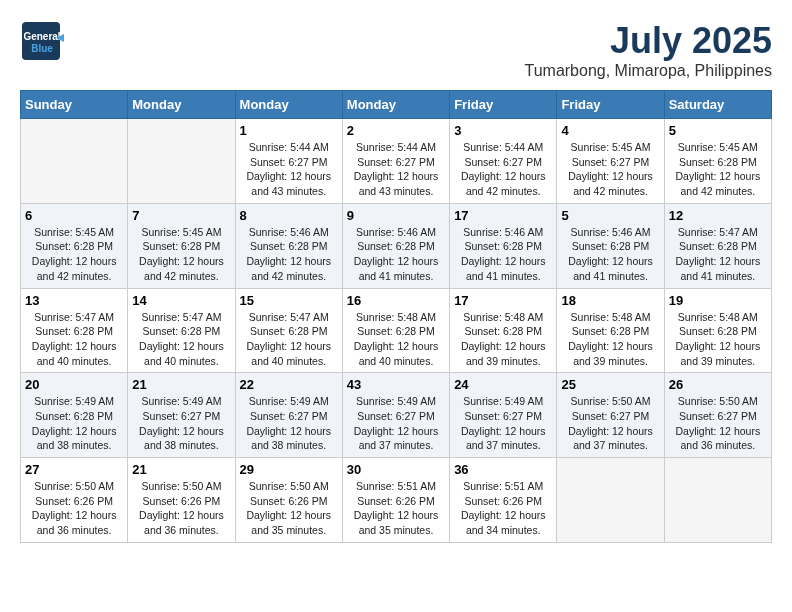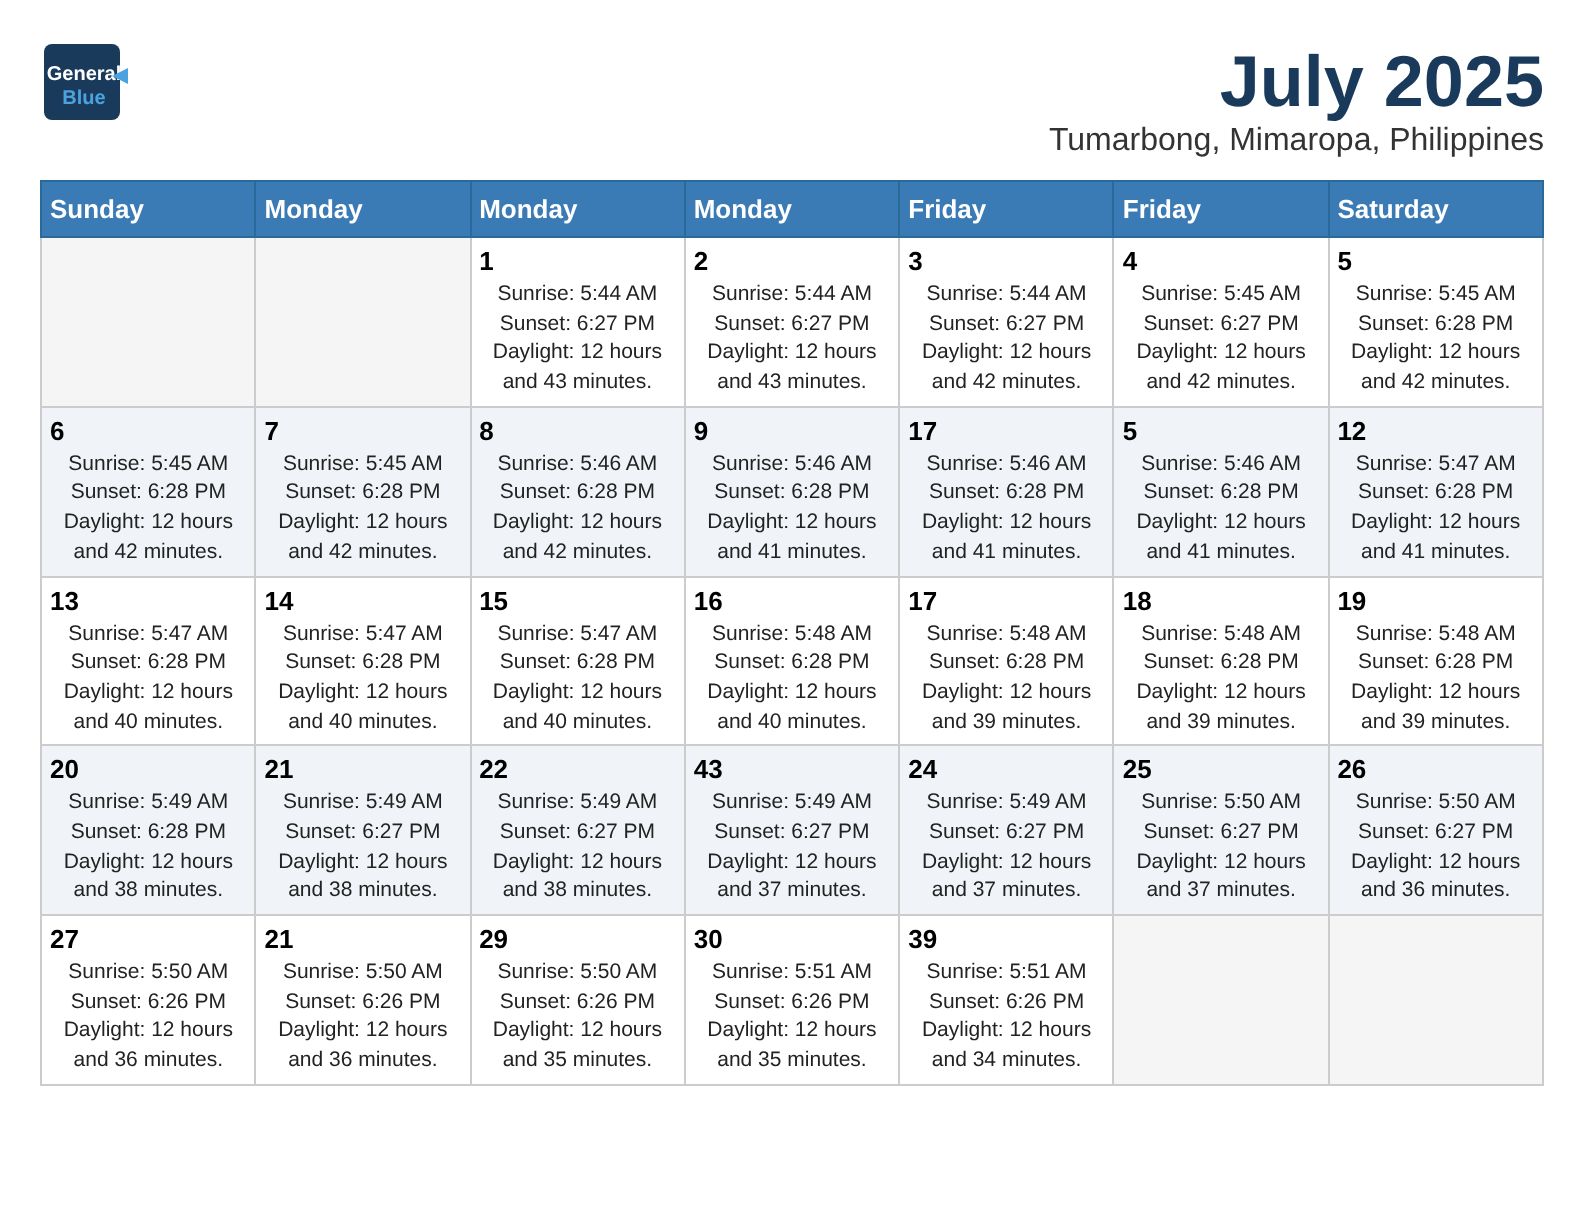--- a/index.html
+++ b/index.html
@@ -325,21 +325,21 @@
 and 35 minutes.</div>
         </td>
         <td>
           <span class="day-num">30</span>
           <div class="day-info" style="white-space: pre-line;">Sunrise: 5:51 AM
 Sunset: 6:26 PM
 Daylight: 12 hours
 and 35 minutes.</div>
         </td>
         <td>
-          <span class="day-num">39</span>
+          <span class="day-num">36</span>
           <div class="day-info" style="white-space: pre-line;">Sunrise: 5:51 AM
 Sunset: 6:26 PM
 Daylight: 12 hours
 and 34 minutes.</div>
         </td>
         <td class="empty-cell"></td>
         <td class="empty-cell"></td>
       </tr>
     </tbody>
 </table>

